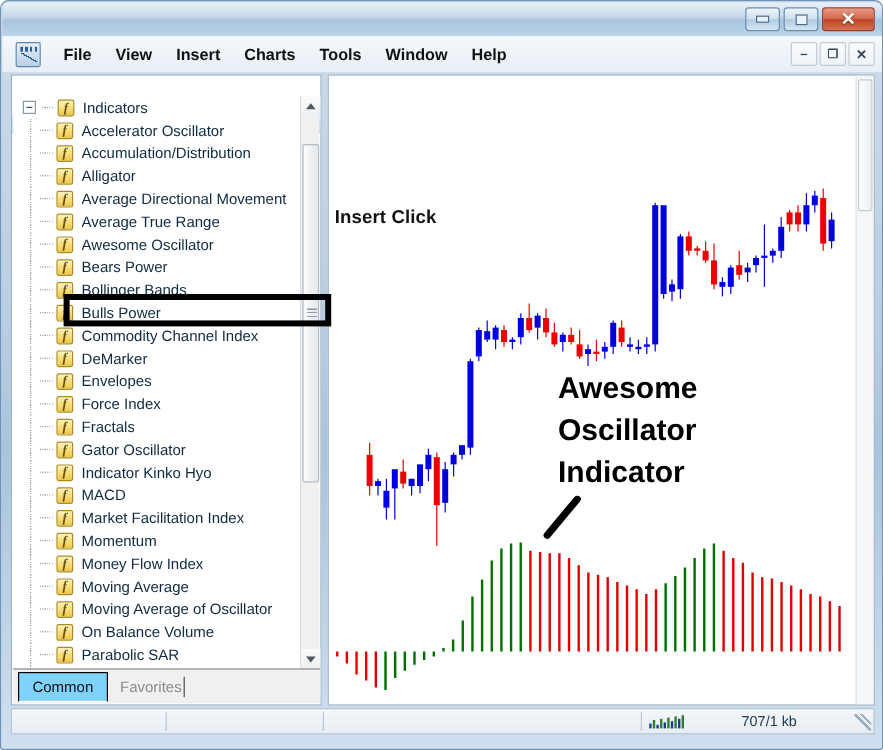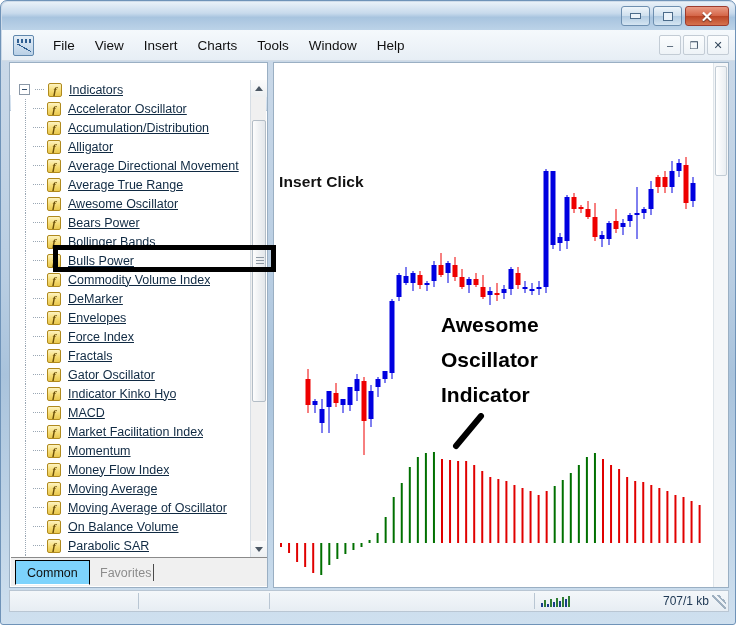--- a/index.html
+++ b/index.html
@@ -44,21 +44,21 @@
   .gl-max { width: 10px; height: 9px; border: 1.5px solid #4b6b8a; background: #eaf2f9; }
   .gl-x { color: #fff; font-size: 15px; font-weight: bold; line-height: 1;
           text-shadow: 0 1px 1px rgba(0,0,0,.55); }
 
   
   .menubar {
     position: absolute; left: 1px; top: 29px;
     width: 733px; height: 31px;
     background: linear-gradient(to bottom, #f5f9fc 0%, #e7eef5 100%);
     border-bottom: 1px solid #d2dce6;
-    display: flex; align-items: center;
+    display: flex; align-items: center; font-weight: bold;
   }
   .applogo {
     width: 21px; height: 21px; margin-left: 11px; margin-right: 9px;
     border: 1px solid #5f87ad; border-radius: 2px;
     background: linear-gradient(to bottom, #e4eef7, #b9d0e6);
     position: relative; overflow: hidden;
   }
   .applogo::before {
     content: ""; position: absolute; left: 3px; top: 3px;
     width: 14px; height: 4px;
@@ -129,21 +129,21 @@
     background: repeating-linear-gradient(to right, #9aa7b4 0 1px, transparent 1px 2px);
   }
   .fico {
     width: 14px; height: 14px; flex: 0 0 auto; margin-right: 7px;
     border: 1px solid #b08a1e; border-radius: 2px;
     background: linear-gradient(to bottom, #fdf3c0 0%, #f6dc74 55%, #e9c84e 100%);
     font-family: "Liberation Serif", serif;
     font-style: italic; font-weight: bold; font-size: 11px; color: #6b4f08;
     line-height: 12px; text-align: center;
   }
-  .tree-label { overflow: hidden; text-decoration: underline; }
+  .tree-label { overflow: hidden; }
 
   
   .hl-box {
     position: absolute; left: 43px; top: 182px;
     width: 223px; height: 27px;
     border: 5px solid #000000; pointer-events: none; z-index: 6;
   }
 
   
   .tsb {
@@ -211,36 +211,36 @@
     background: linear-gradient(to right, #ffffff, #eaeef2);
   }
 
   
   .ann-dblclick {
     position: absolute; left: 278px; top: 172px;
     font-size: 15.5px; font-weight: bold; color: #121212;
     letter-spacing: .1px;
   }
   .ann-ao {
-    position: absolute; left: 440px; top: 306px;
-    font-size: 21px; font-weight: bold; color: #000;
+    position: absolute; left: 464px; top: 306px;
+    font-size: 25px; font-weight: bold; color: #000;
     line-height: 35px;
   }
   .ann-arrow { position: absolute; left: 448px; top: 412px; }
 
   
   .statusbar {
     position: absolute; left: 8px; bottom: 12px;
     width: 720px; height: 22px;
     background: linear-gradient(to bottom, #f4f7fa, #e7edf3);
     border: 1px solid #b9c6d3;
     display: flex; align-items: center;
   }
   .sb-sep { width: 1px; height: 16px; background: #b9c6d3; }
-  .sb-cell { height: 100%; display: flex; align-items: center; gap: 45px; }
+  .sb-cell { height: 100%; display: flex; align-items: center; }
   .sb-bars { display: flex; align-items: flex-end; gap: 1px; height: 12px; margin: 0 6px; }
   .sb-bars i { width: 2px; display: block; }
   .sb-traffic { font-size: 12px; color: #203a55; padding-left: 42px; }
   .sb-grip {
     position: absolute; right: 2px; bottom: 2px; width: 14px; height: 14px;
     background:
       linear-gradient(to top right, transparent 45%, #9fb0c0 45%, #9fb0c0 55%, transparent 55%),
       linear-gradient(to top right, transparent 65%, #9fb0c0 65%, #9fb0c0 75%, transparent 75%);
   }
 </style>
@@ -324,21 +324,21 @@
         <div class="tree-row child">
           <span class="fico">f</span>
           <span class="tree-label">Bollinger Bands</span>
         </div>
         <div class="tree-row child">
           <span class="fico">f</span>
           <span class="tree-label">Bulls Power</span>
         </div>
         <div class="tree-row child">
           <span class="fico">f</span>
-          <span class="tree-label">Commodity Volume Index</span>
+          <span class="tree-label">Commodity Channel Index</span>
         </div>
         <div class="tree-row child">
           <span class="fico">f</span>
           <span class="tree-label">DeMarker</span>
         </div>
         <div class="tree-row child">
           <span class="fico">f</span>
           <span class="tree-label">Envelopes</span>
         </div>
         <div class="tree-row child">

